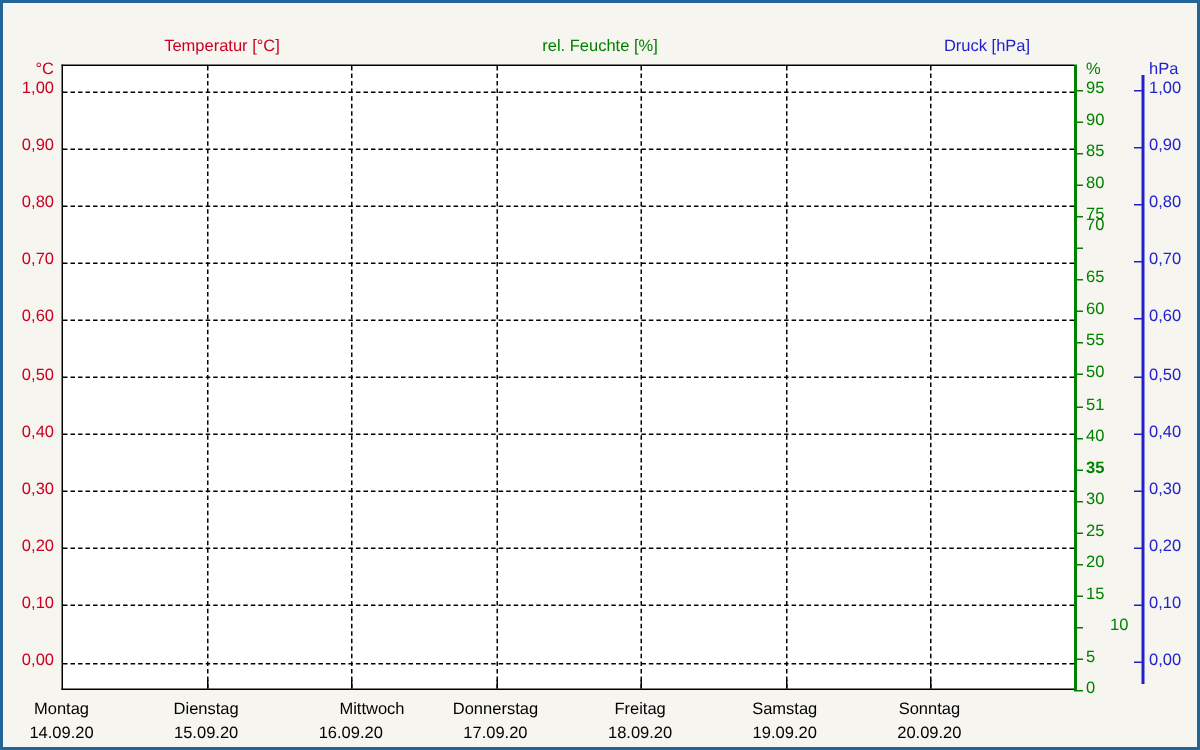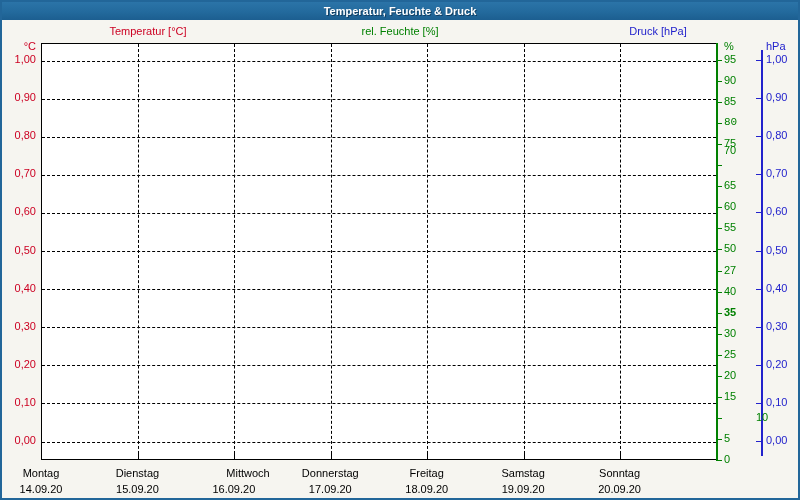--- a/index.html
+++ b/index.html
@@ -31,23 +31,20 @@
   .daytick{position:absolute;bottom:0;width:1px;height:6px;background:#000000;}
   #green-axis{position:absolute;left:714px;top:41px;width:2px;height:417px;background:#008000;}
   #blue-axis{position:absolute;left:759px;top:48px;width:2px;height:406px;background:#2222cc;}
   .gtick{position:absolute;width:6px;height:1px;background:#008000;}
   .btick{position:absolute;width:6px;height:1px;background:#2222cc;}
 </style>
 </head>
 <body>
 
 <div id="window">
-  <div id="titlebar">
-    <span>Temperatur, Feuchte &amp; Druck</span>
-  </div>
 
   <div id="chart-layer">
     <div class="legend red" style="left:146px;">Temperatur [°C]</div>
     <div class="legend green" style="left:398px;">rel. Feuchte [%]</div>
     <div class="legend blue" style="left:656px;">Druck [hPa]</div>
 
     <div class="lbl red" style="right:762px;top:38px;text-align:right;">°C</div>
     <div class="lbl green" style="left:722px;top:38px;">%</div>
     <div class="lbl blue" style="left:764px;top:38px;">hPa</div>
 
@@ -111,49 +108,49 @@
       <div class="lbl red" style="top: 432px; right: 762px; text-align: right;">0,00</div>
       <div class="btick" style="top: 439px; left: 754px;"></div>
       <div class="lbl blue" style="top: 432px; left: 764px;">0,00</div>
       <div class="gtick" style="top: 58px; left: 714px;"></div>
       <div class="lbl green" style="top: 51px; left: 722px; text-align: right;">95</div>
       <div class="gtick" style="top: 79.0526px; left: 714px;"></div>
       <div class="lbl green" style="top: 72.0526px; left: 722px;">90</div>
       <div class="gtick" style="top: 100.105px; left: 714px;"></div>
       <div class="lbl green" style="top: 93.1052px; left: 722px;">85</div>
       <div class="gtick" style="top: 121.158px; left: 714px;"></div>
-      <div class="lbl green" style="top: 114.158px; left: 722px; font-family: Liberation Mono, monospace;">80</div>
+      <div class="lbl green" style="top: 114.158px; left: 722px;">80</div>
       <div class="gtick" style="top: 142.21px; left: 714px;"></div>
       <div class="lbl green" style="top: 135.21px; left: 722px;">75</div>
       <div class="gtick" style="top: 163.263px; left: 714px;"></div>
       <div class="lbl green" style="top: 142px; left: 722px;">70</div>
       <div class="gtick" style="top: 184.316px; left: 714px;"></div>
       <div class="lbl green" style="top: 177.316px; left: 722px;">65</div>
       <div class="gtick" style="top: 205.368px; left: 714px;"></div>
       <div class="lbl green" style="top: 198.368px; left: 722px;">60</div>
       <div class="gtick" style="top: 226.421px; left: 714px;"></div>
       <div class="lbl green" style="top: 219.421px; left: 722px;">55</div>
       <div class="gtick" style="top: 247.473px; left: 714px;"></div>
       <div class="lbl green" style="top: 240.473px; left: 722px;">50</div>
       <div class="gtick" style="top: 268.526px; left: 714px;"></div>
-      <div class="lbl green" style="top: 261.526px; left: 722px;">27</div>
+      <div class="lbl green" style="top: 261.526px; left: 722px;">51</div>
       <div class="gtick" style="top: 289.579px; left: 714px;"></div>
       <div class="lbl green" style="top: 282.579px; left: 722px;">40</div>
       <div class="gtick" style="top: 310.631px; left: 714px;"></div>
       <div class="lbl green" style="top: 303.631px; left: 722px; font-weight: bold;">35</div>
       <div class="gtick" style="top: 331.684px; left: 714px;"></div>
       <div class="lbl green" style="top: 324.684px; left: 722px;">30</div>
       <div class="gtick" style="top: 352.736px; left: 714px;"></div>
       <div class="lbl green" style="top: 345.736px; left: 722px;">25</div>
       <div class="gtick" style="top: 373.789px; left: 714px;"></div>
       <div class="lbl green" style="top: 366.789px; left: 722px;">20</div>
       <div class="gtick" style="top: 394.842px; left: 714px;"></div>
       <div class="lbl green" style="top: 387.842px; left: 722px;">15</div>
       <div class="gtick" style="top: 415.894px; left: 714px;"></div>
-      <div class="lbl green" style="top: 408.894px; left: 754px;">10</div>
+      <div class="lbl green" style="top: 408.894px; left: 738px;">10</div>
       <div class="gtick" style="top: 436.947px; left: 714px;"></div>
       <div class="lbl green" style="top: 429.947px; left: 722px;">5</div>
       <div class="gtick" style="top: 457.999px; left: 714px;"></div>
       <div class="lbl green" style="top: 450.999px; left: 722px;">0</div>
       <div class="lbl day center" style="top: 465px; left: 39px;">Montag</div>
       <div class="lbl day center" style="top: 481px; left: 39px;">14.09.20</div>
       <div class="lbl day center" style="top: 465px; left: 135.43px;">Dienstag</div>
       <div class="lbl day center" style="top: 481px; left: 135.43px;">15.09.20</div>
       <div class="lbl day center" style="top: 465px; left: 246px;">Mittwoch</div>
       <div class="lbl day center" style="top: 481px; left: 231.86px;">16.09.20</div>

